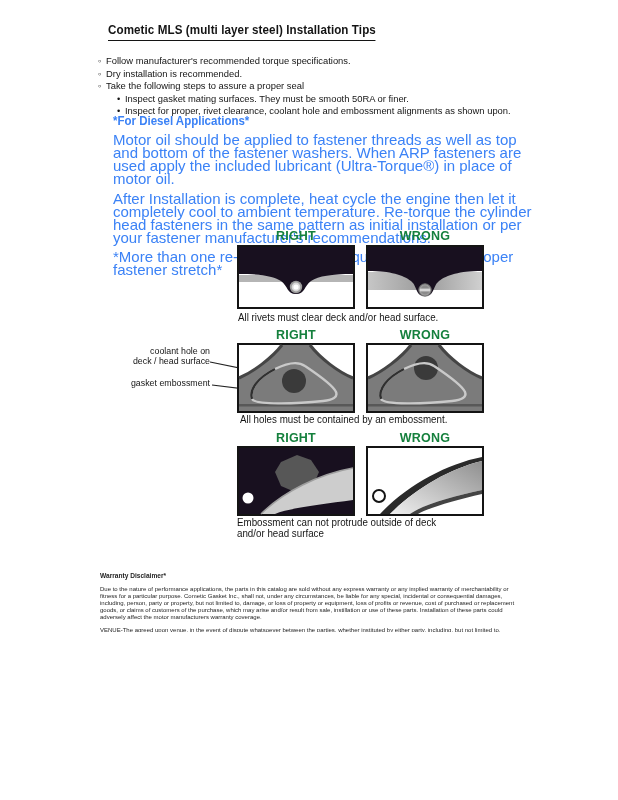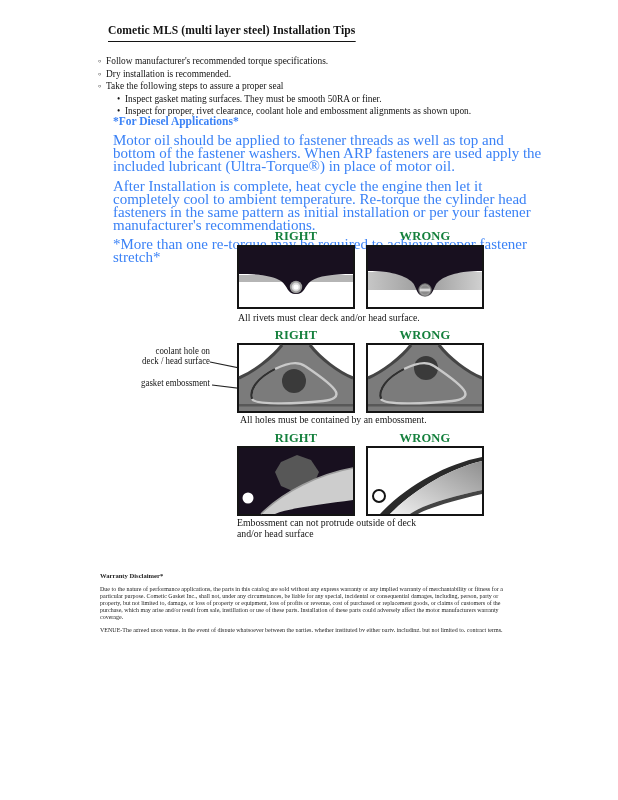--- a/index.html
+++ b/index.html
@@ -1,18 +1,18 @@
 <!DOCTYPE html>
 <html><head>
 <meta charset="utf-8">
 <style>
   html,body{margin:0;padding:0;background:#ffffff;}
   .page{
     position:relative;width:618px;height:632px;background:#ffffff;overflow:hidden;
-    font-family:Liberation Serif, serif;color:#1a1a1a;
+    font-family:Liberation Sans, sans-serif;color:#1a1a1a;
   }
   .title{
     position:absolute;left:108px;top:22px;margin:0;
     font-size:13.5px;font-weight:bold;letter-spacing:0.1px;
     border-bottom:1.6px solid #141414;padding-bottom:3px;
     transform:scaleX(0.86);transform-origin:left top;white-space:nowrap;color:#141414;
   }
   .bullets{position:absolute;left:98px;top:55px;font-size:9.4px;line-height:12.6px;color:#141414;}
   .b-row{white-space:nowrap;}
   .b-row.sub{padding-left:19px;}

